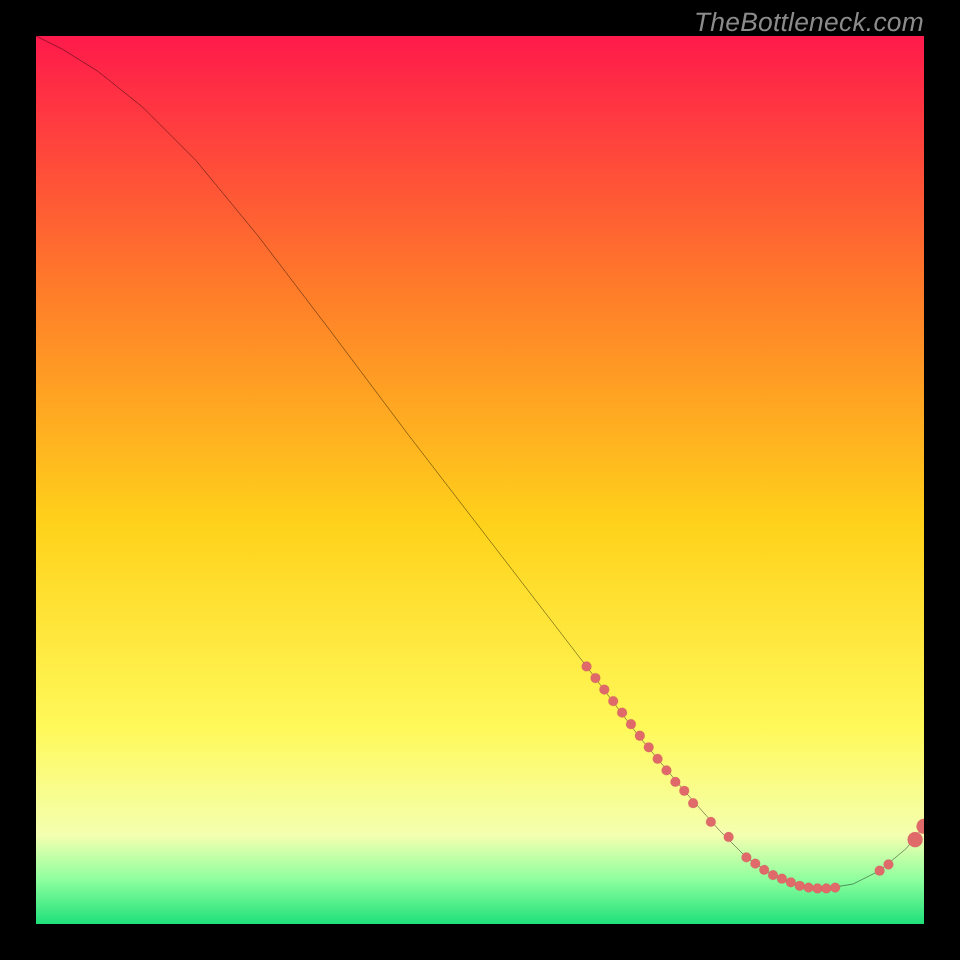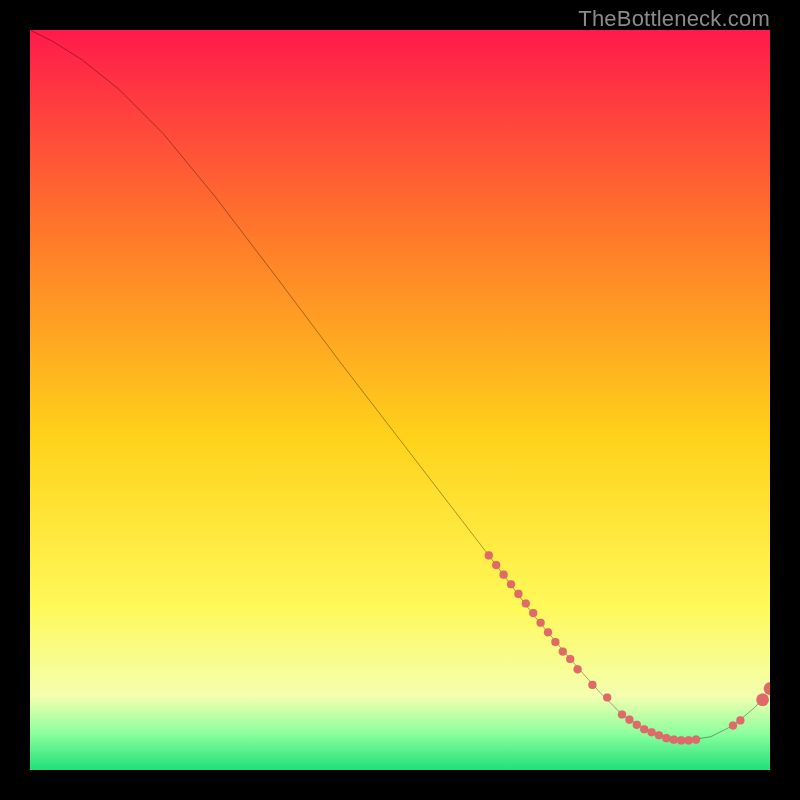--- a/index.html
+++ b/index.html
@@ -9,20 +9,21 @@
     height: 800px;
     background: #000;
     overflow: hidden;
     font-family: Arial, Helvetica, sans-serif;
   }
   .stage {
     position: relative;
     width: 800px;
     height: 764px;
     background: #000;
+    font-style: italic;
   }
   .plot {
     position: absolute;
     left: 30px;
     top: 30px;
     width: 740px;
     height: 740px;
   }
   .watermark {
     position: absolute;

